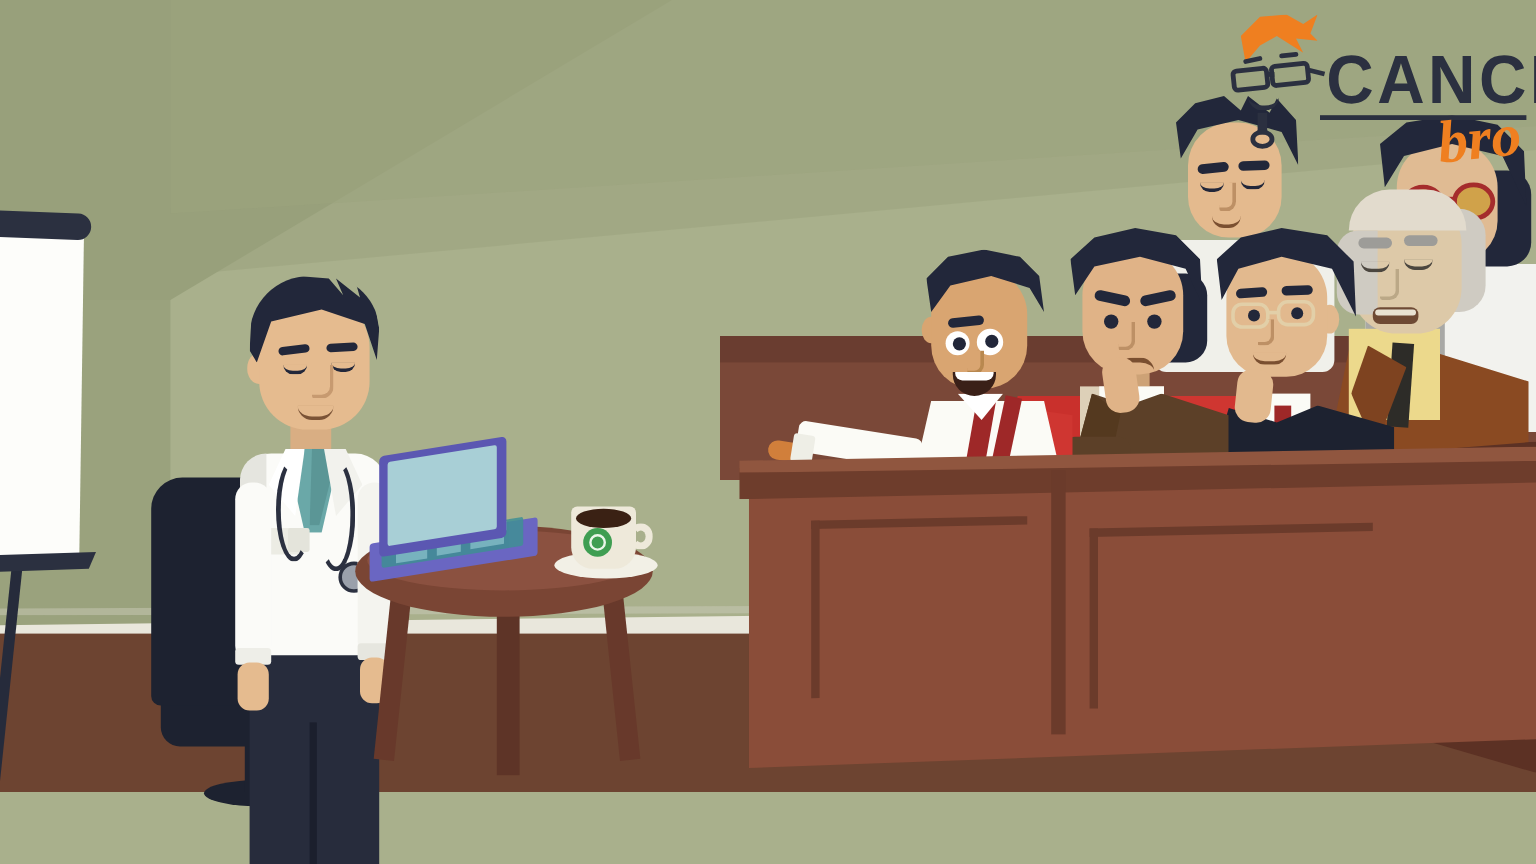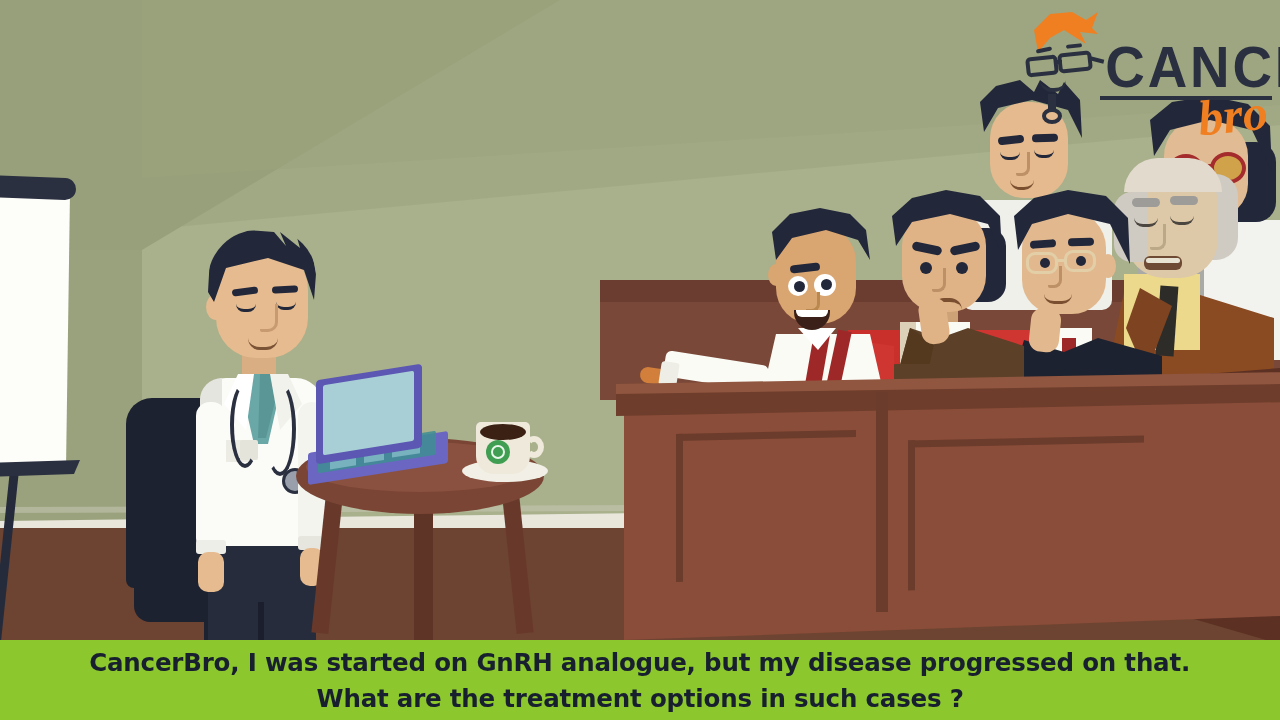--- a/index.html
+++ b/index.html
@@ -596,18 +596,14 @@
       <div id="logo-temple"></div>
       <div id="logo-smile"></div>
       <div id="logo-chin"></div>
       <div id="logo-bow"></div>
     </div>
     <div class="abs" id="logo-word">CANCER</div>
     <div class="abs" id="logo-underline"></div>
     <div class="abs" id="logo-bro">bro</div>
   </div>
 
-  <div class="abs" id="caption">
-    <div class="cap-line">CancerBro, I was started on GnRH analogue, but my disease progressed on that.</div>
-    <div class="cap-line">What are the treatment options in such cases ?</div>
-  </div>
 
 </div>
 
 </body></html>

